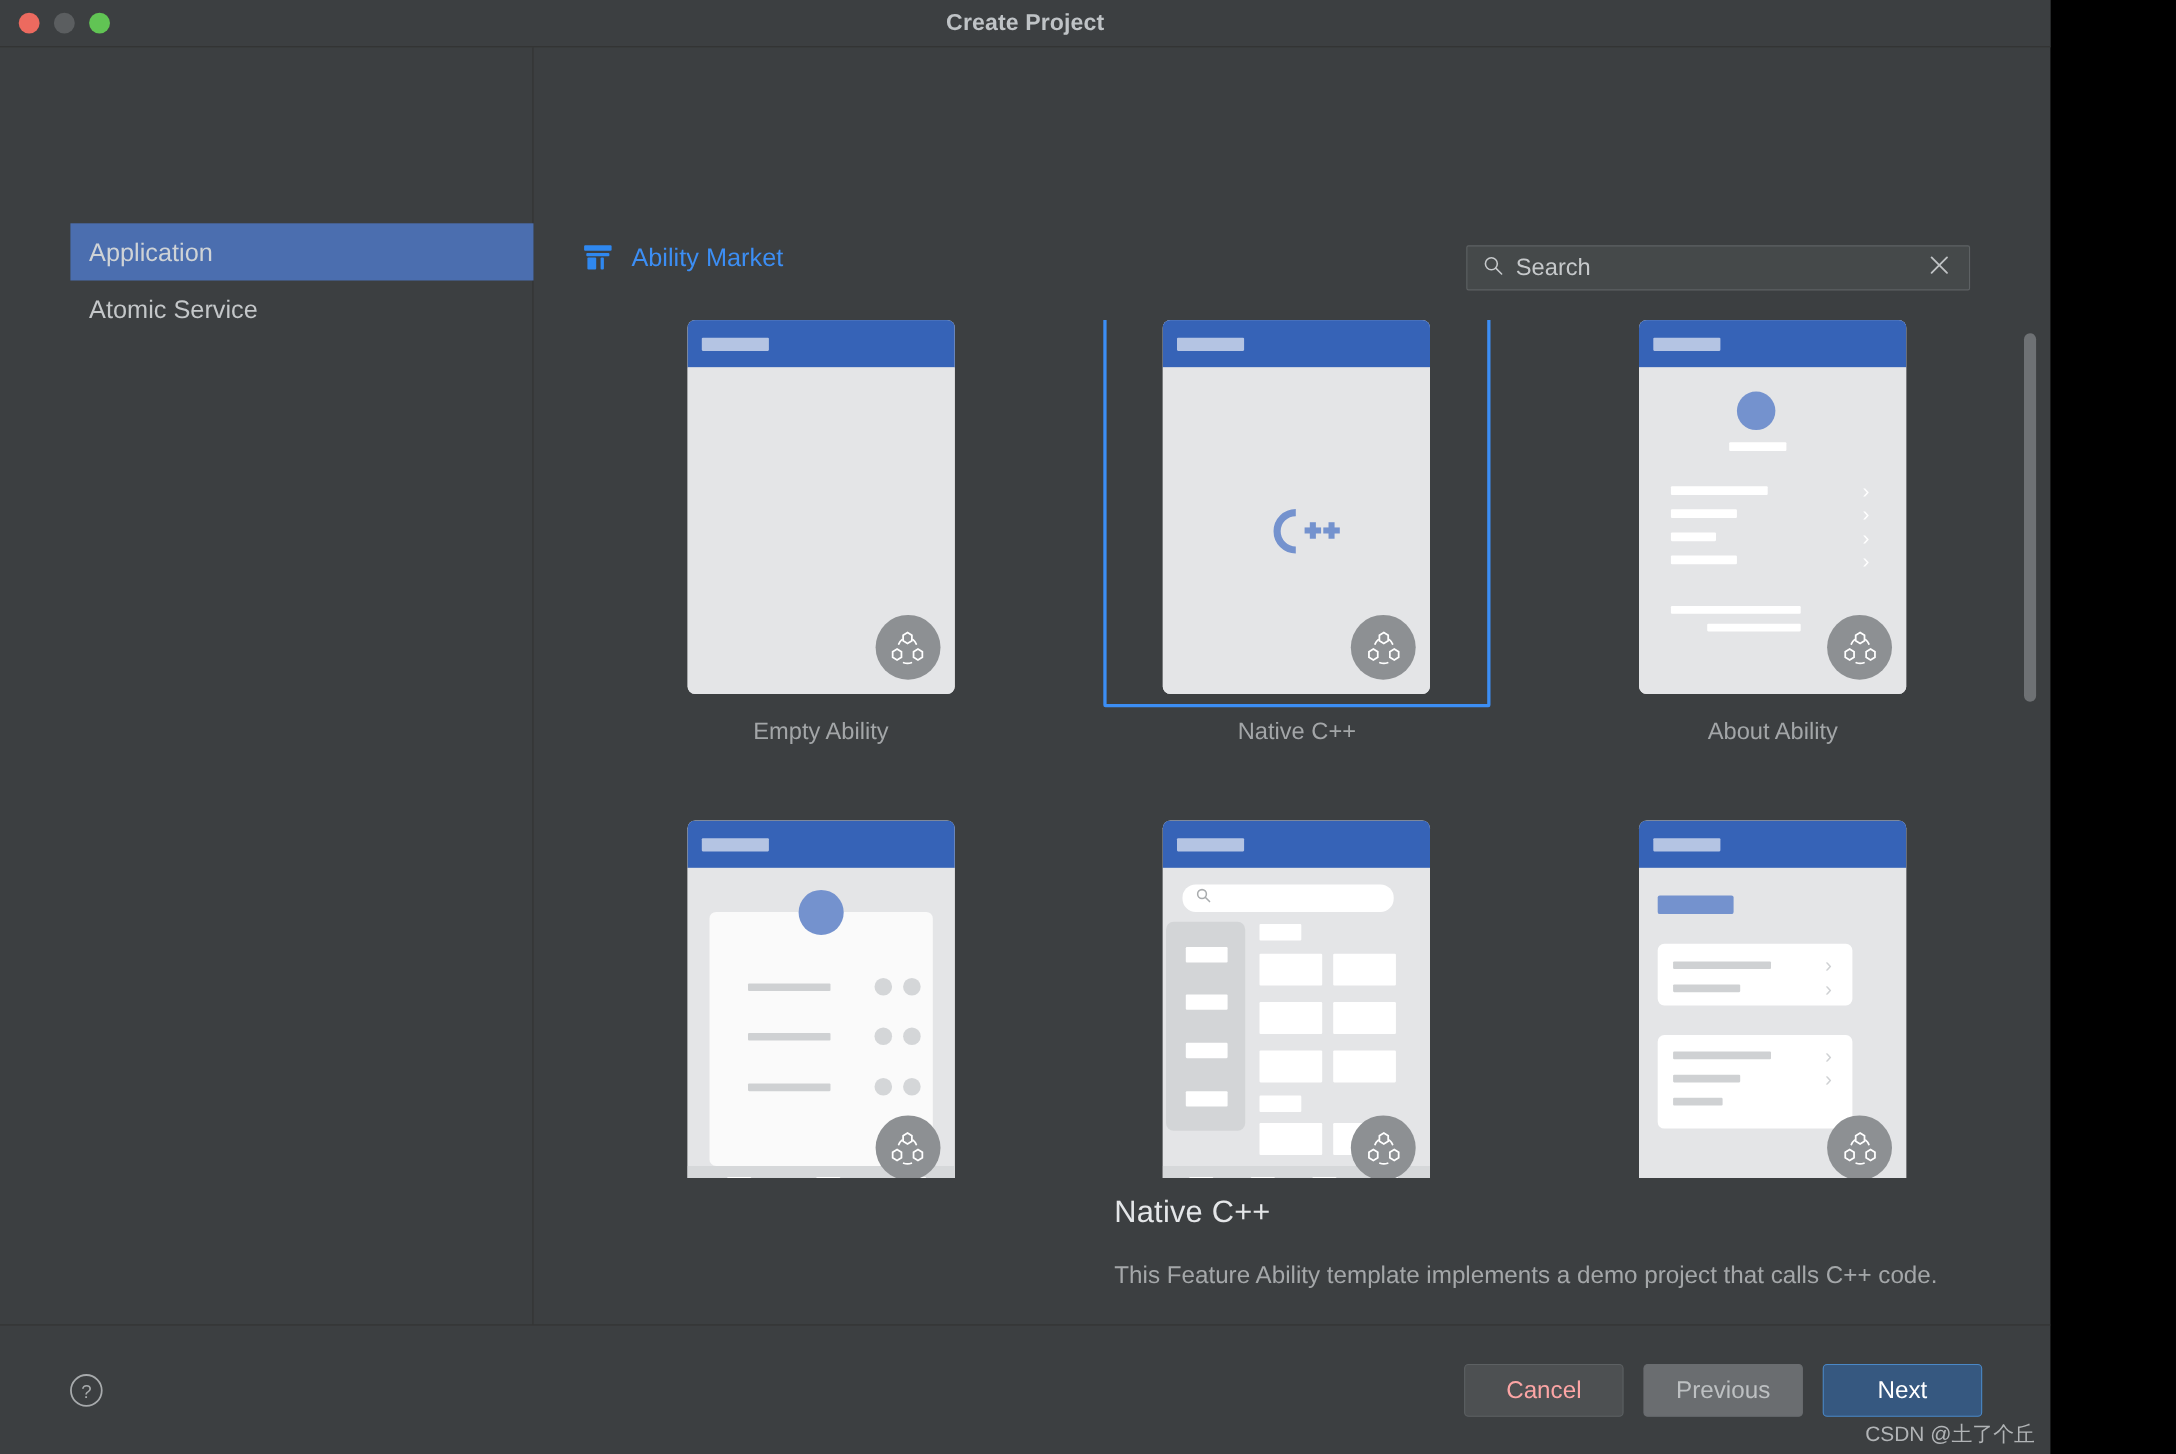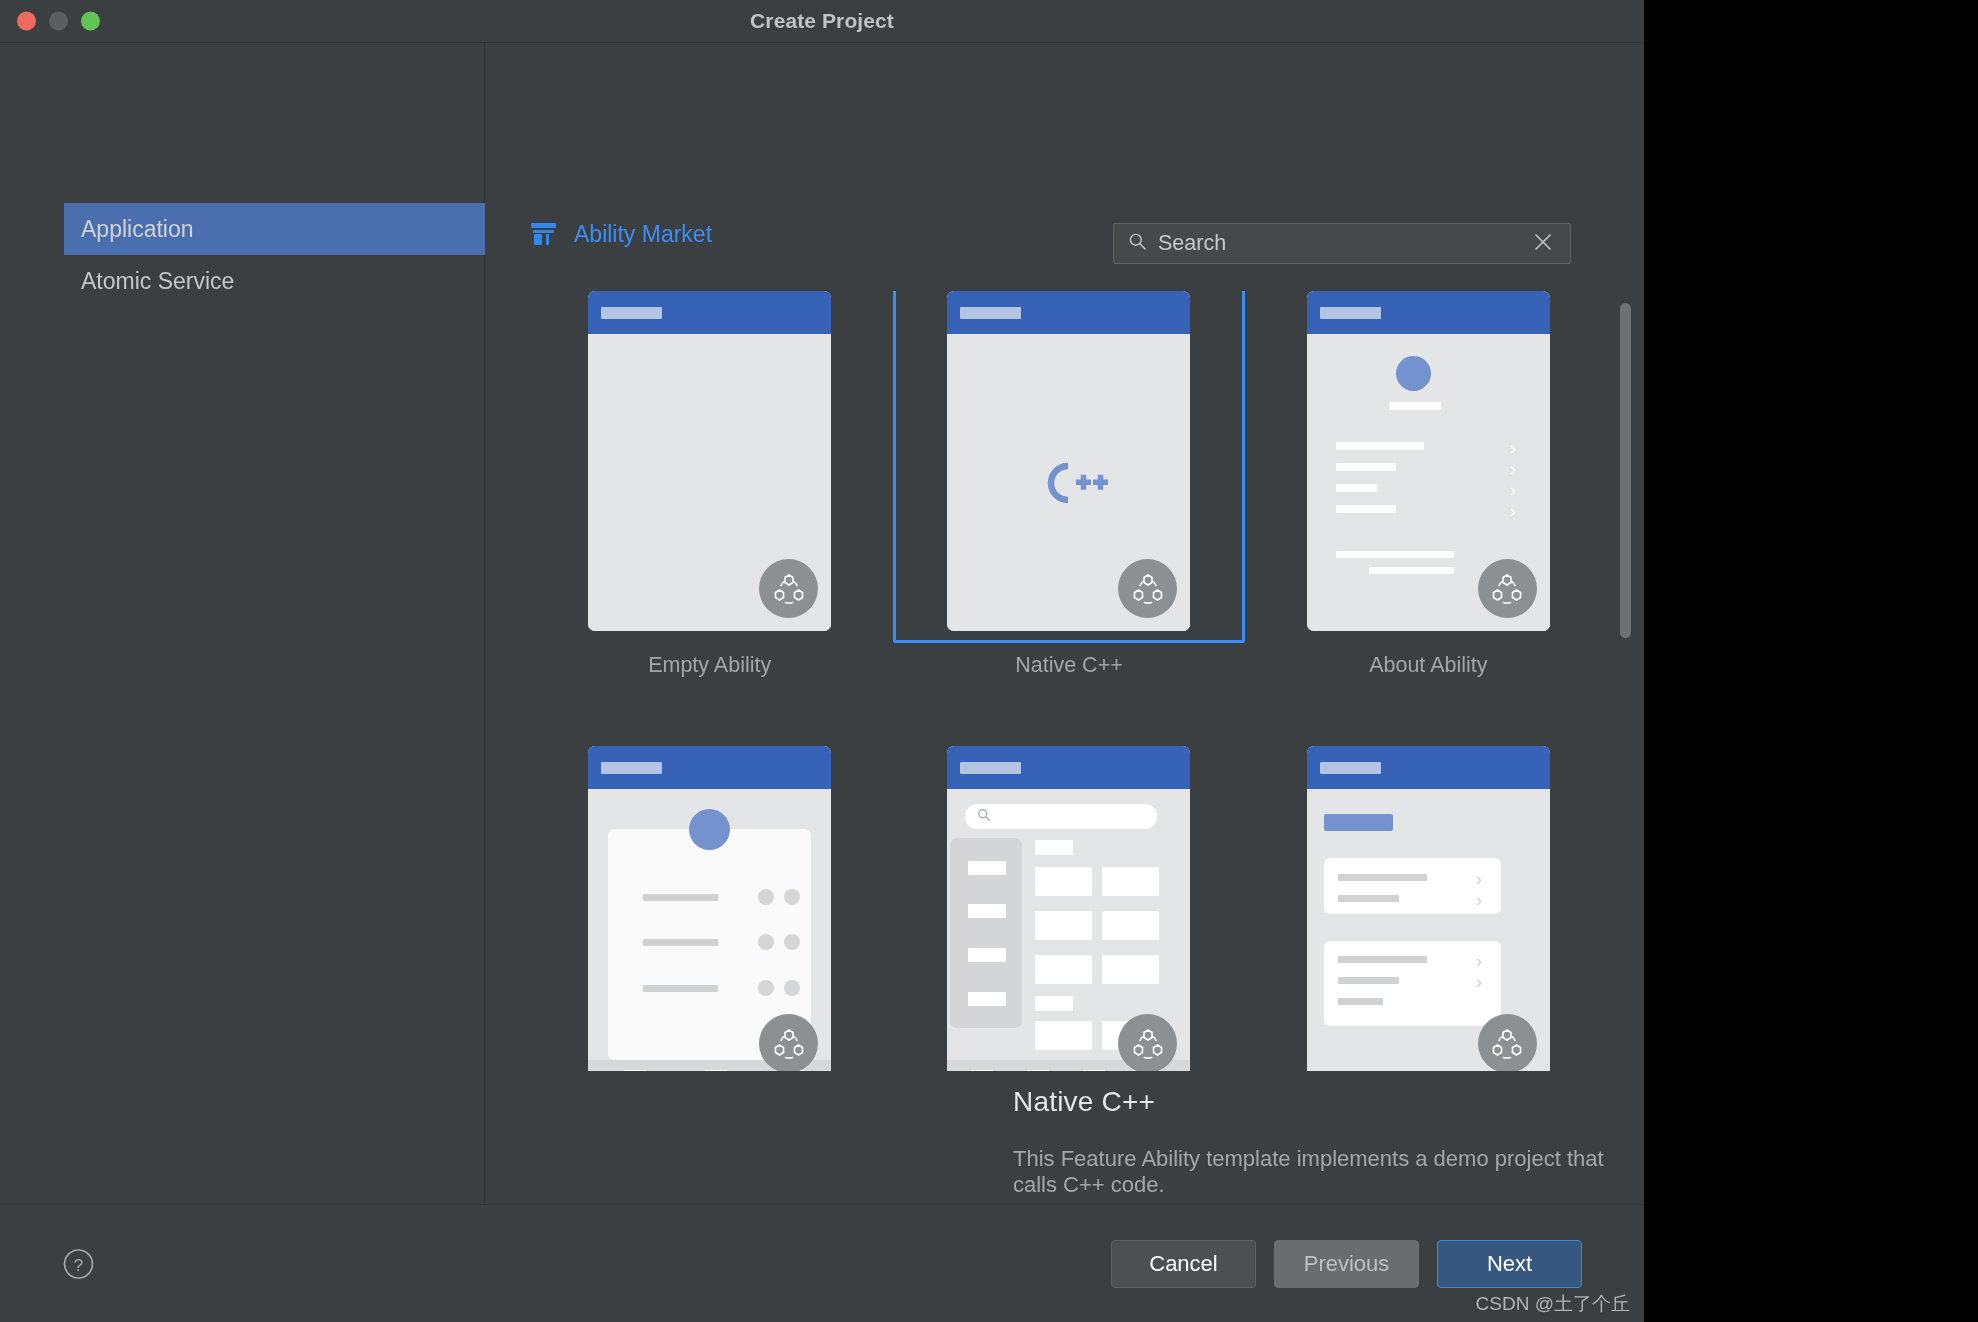--- a/index.html
+++ b/index.html
@@ -11,21 +11,21 @@
     background: #000;
   }
 
   body {
     font-family: "Liberation Sans", sans-serif;
     -webkit-font-smoothing: antialiased;
   }
 
   .window {
     position: relative;
-    width: 1644px;
+    width: 1864px;
     height: 1322px;
     background: #3c3f41;
     display: flex;
     flex-direction: column;
   }
 
   
   .titlebar {
     position: relative;
     height: 43px;
@@ -380,21 +380,21 @@
     font-size: 22px;
     cursor: pointer;
     border: 1px solid transparent;
     display: flex;
     align-items: center;
     justify-content: center;
   }
   .btn.cancel {
     background: #4d5052;
     border-color: #5d6163;
-    color: #ffffff;
+    color: #fca5a5;
     margin-left: 27px;
   }
   .btn.previous {
     background: #6a6d70;
     border-color: #6a6d70;
     color: #bdc0c2;
   }
   .btn.next {
     background: #365880;
     border-color: #4a88c7;

